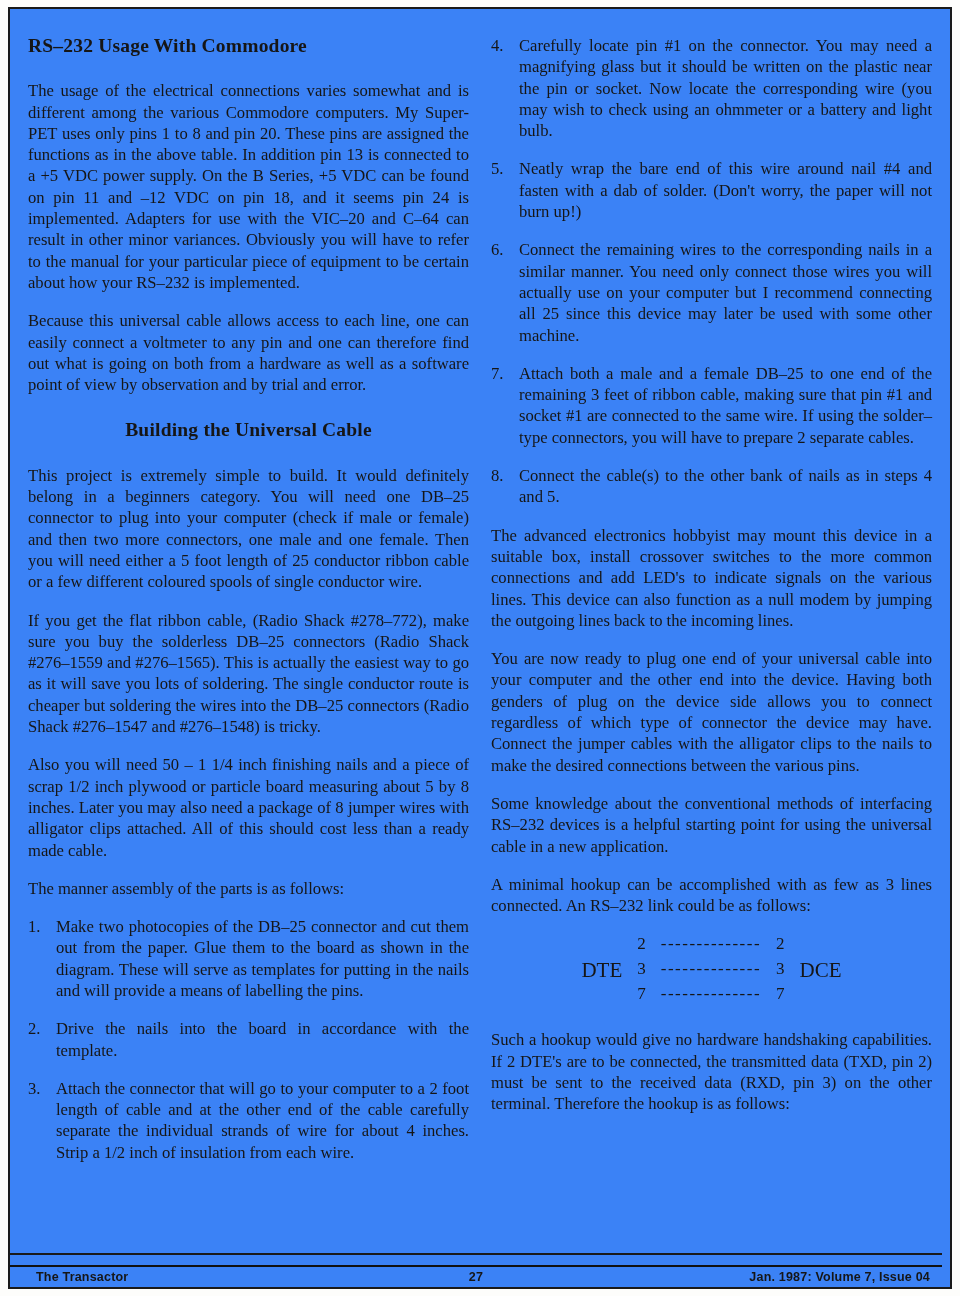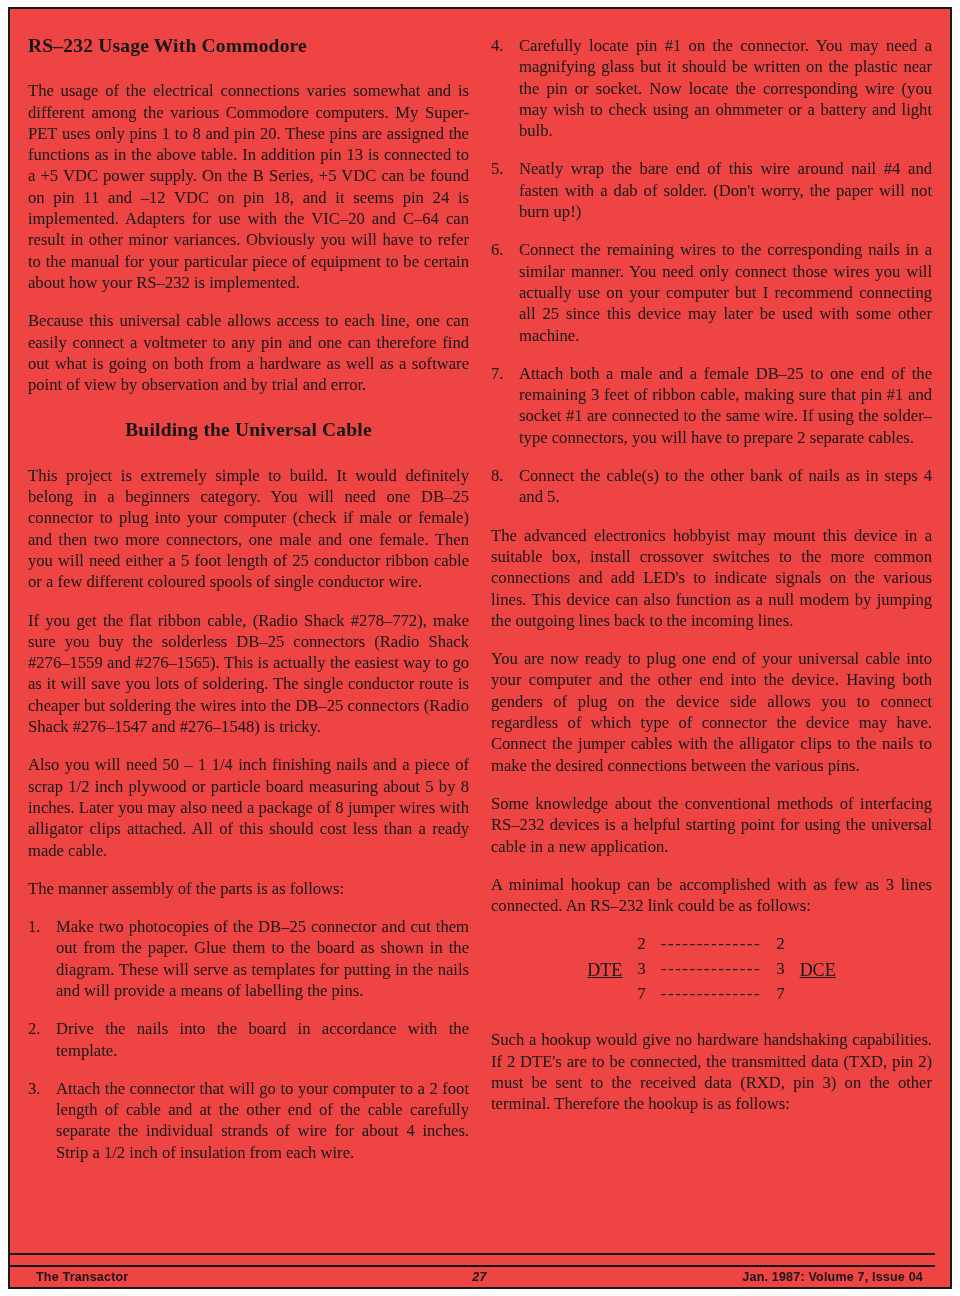--- a/index.html
+++ b/index.html
@@ -11,21 +11,21 @@
     font-family: "Liberation Serif", serif;
     color: #161616;
   }
   .page {
     position: relative;
     box-sizing: border-box;
     width: 944px;
     height: 1282px;
     margin: 7px 8px;
     border: 2.5px solid #1a1a1a;
-    background: #ef4444;
+    background: #3b82f6;
     overflow: hidden;
   }
   .columns {
     display: flex;
     gap: 22px;
     padding: 26px 17px 0 18px;
   }
   .col {
     width: 441px;
     font-size: 16.6px;
@@ -62,24 +62,24 @@
   }
   .hookup .rows { display: flex; flex-direction: column; }
   .hookup .row {
     display: flex;
     align-items: baseline;
     gap: 15px;
     height: 25px;
     justify-content: center;
   }
   .hookup .dash { letter-spacing: 1.5px; white-space: nowrap; }
-  .hookup .lbl { font-size: 18px; text-decoration: underline; }
+  .hookup .lbl { font-size: 21px; }
   .footer {
     position: absolute;
-    left: 0; right: 15px; bottom: 0;
+    left: 0; right: 8px; bottom: 0;
   }
   .footer-rule {
     border-top: 2px solid #1a1a1a;
     margin-bottom: 10px;
   }
   .footer-band {
     position: relative;
     border-top: 2.5px solid #111;
     height: 18px;
     display: flex;
@@ -88,22 +88,20 @@
     padding: 1px 12px 1px 26px;
     font-family: "Liberation Sans", sans-serif;
     font-weight: bold;
     font-size: 12.5px;
     letter-spacing: 0.2px;
   }
   .footer-band .pageno {
     position: absolute;
     left: 50%;
     transform: translateX(-50%);
-    font-style: italic;
-    margin-left: 7px;
   }
 </style>
 </head>
 <body>
 
 <div class="page">
   <div class="columns">
 
     <div class="col">
       <h1 class="art-heading">RS–232 Usage With Commodore</h1>

